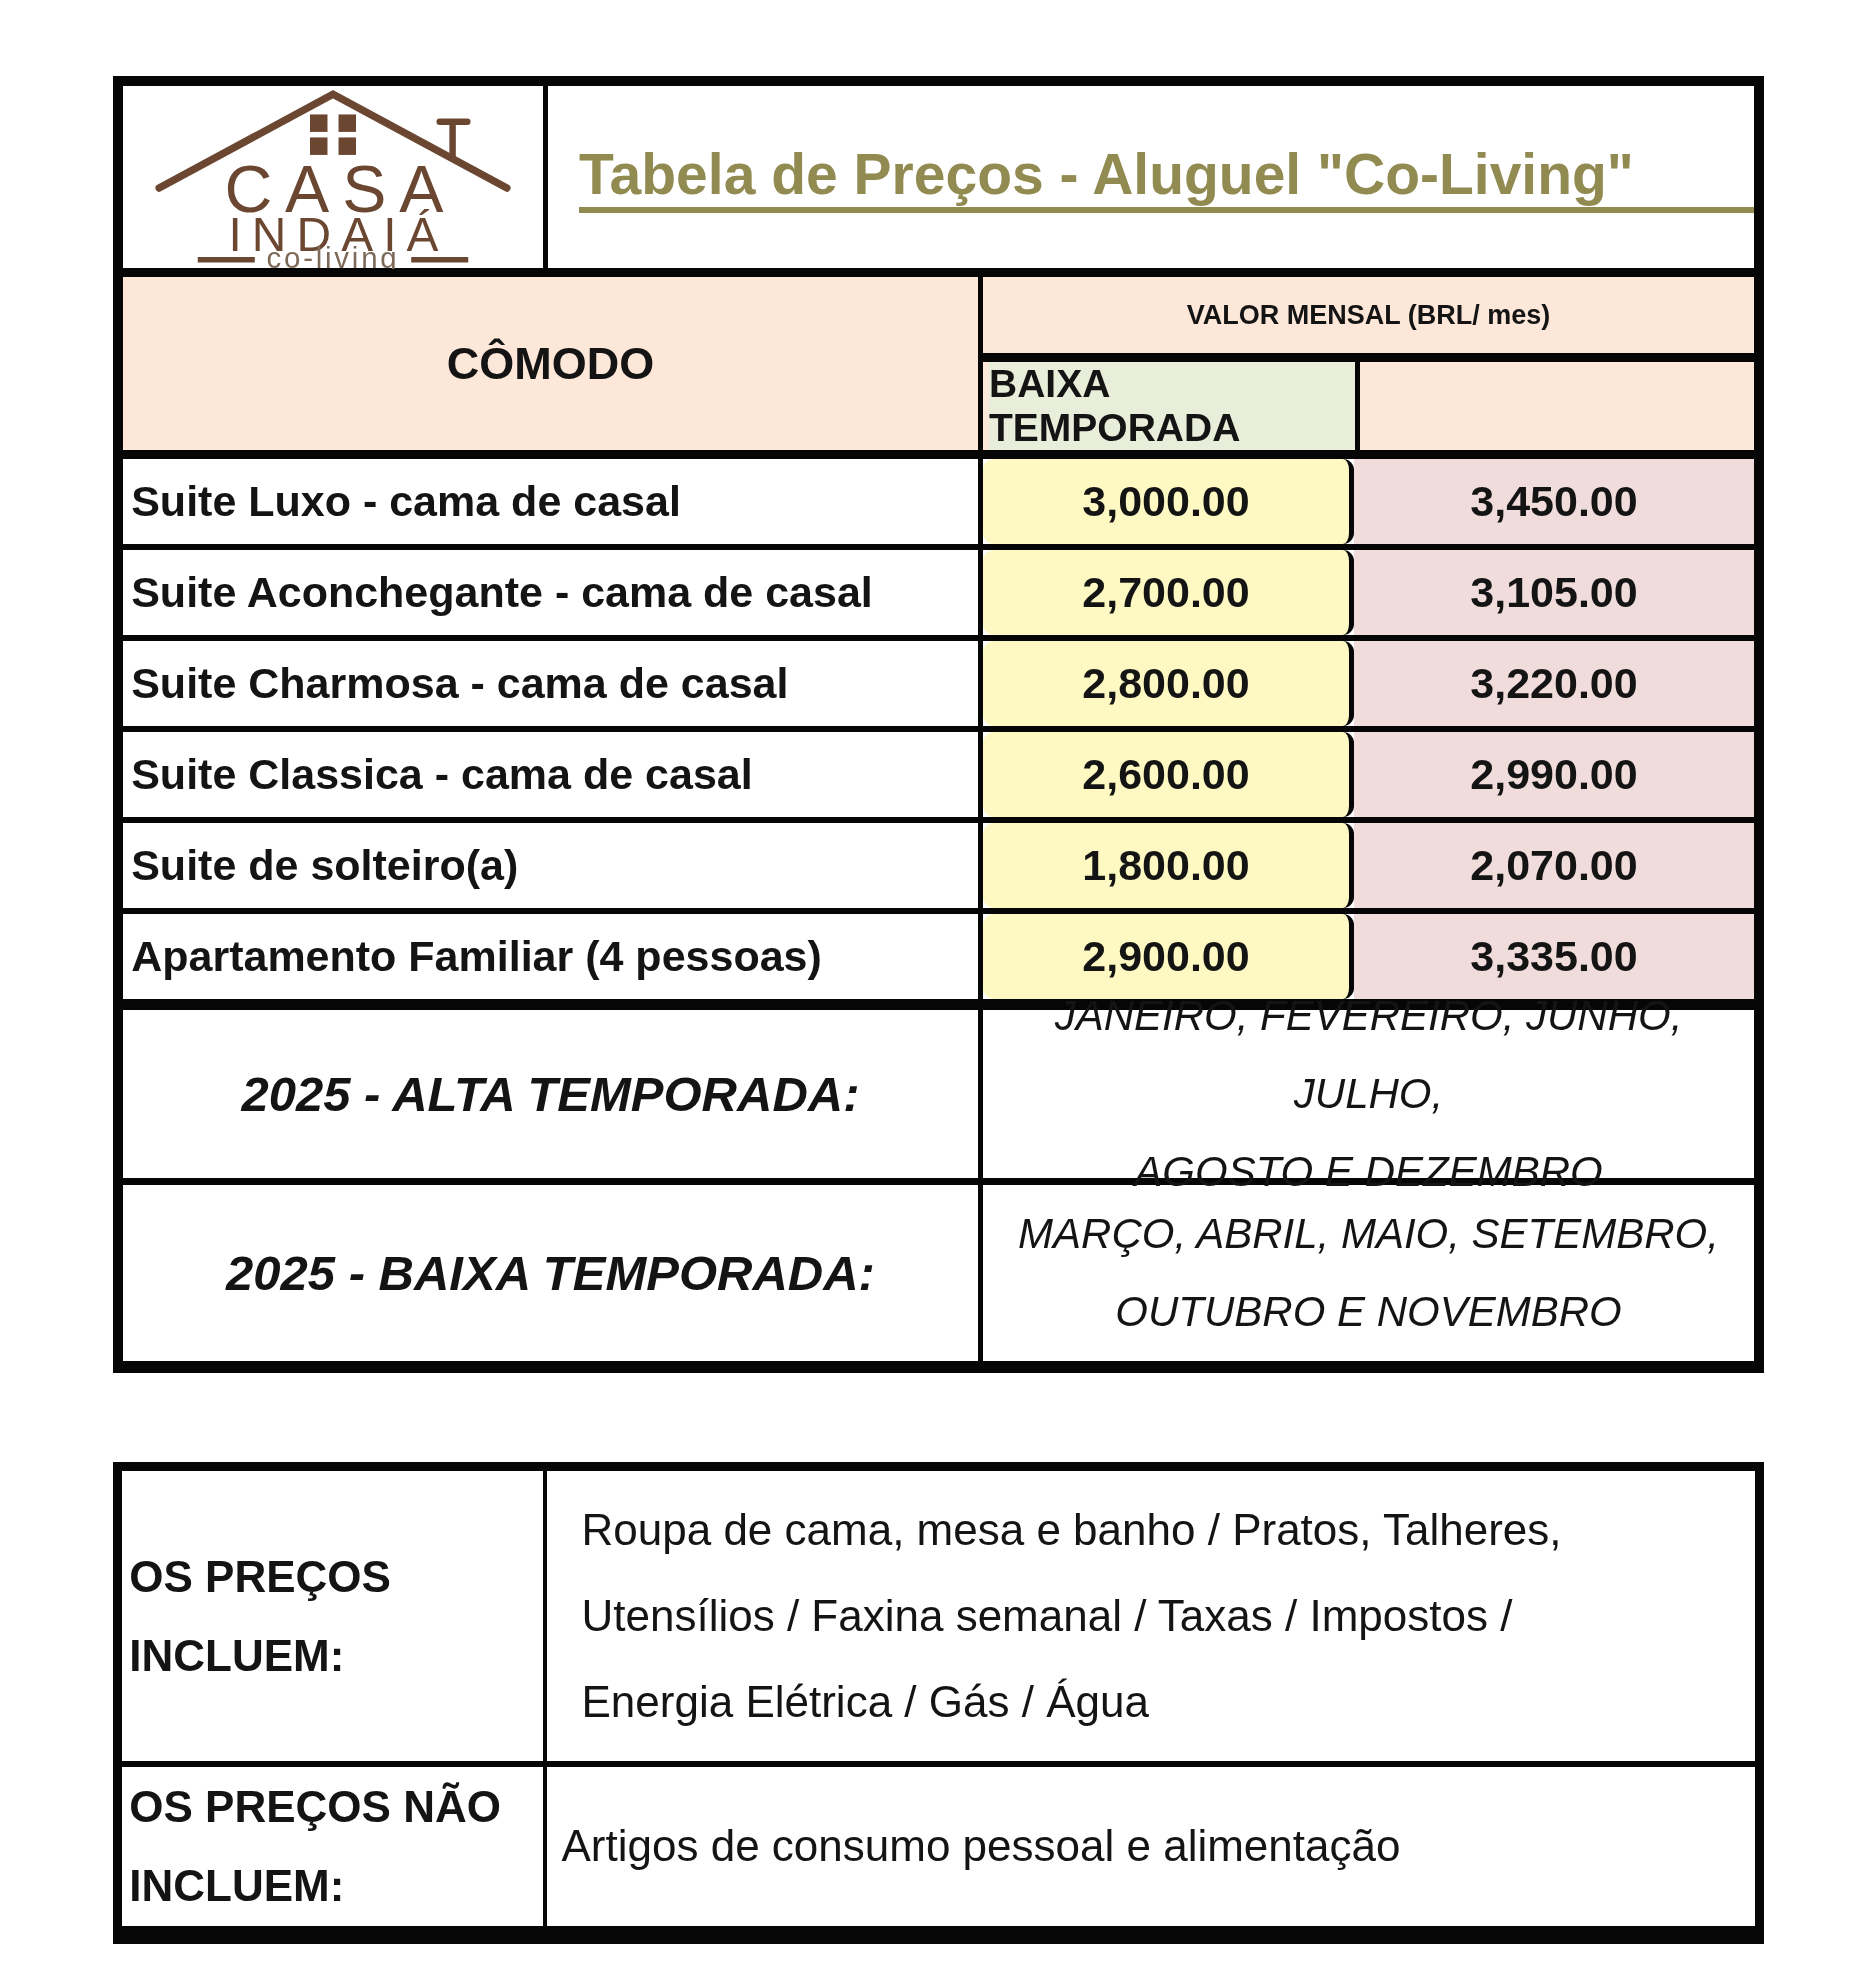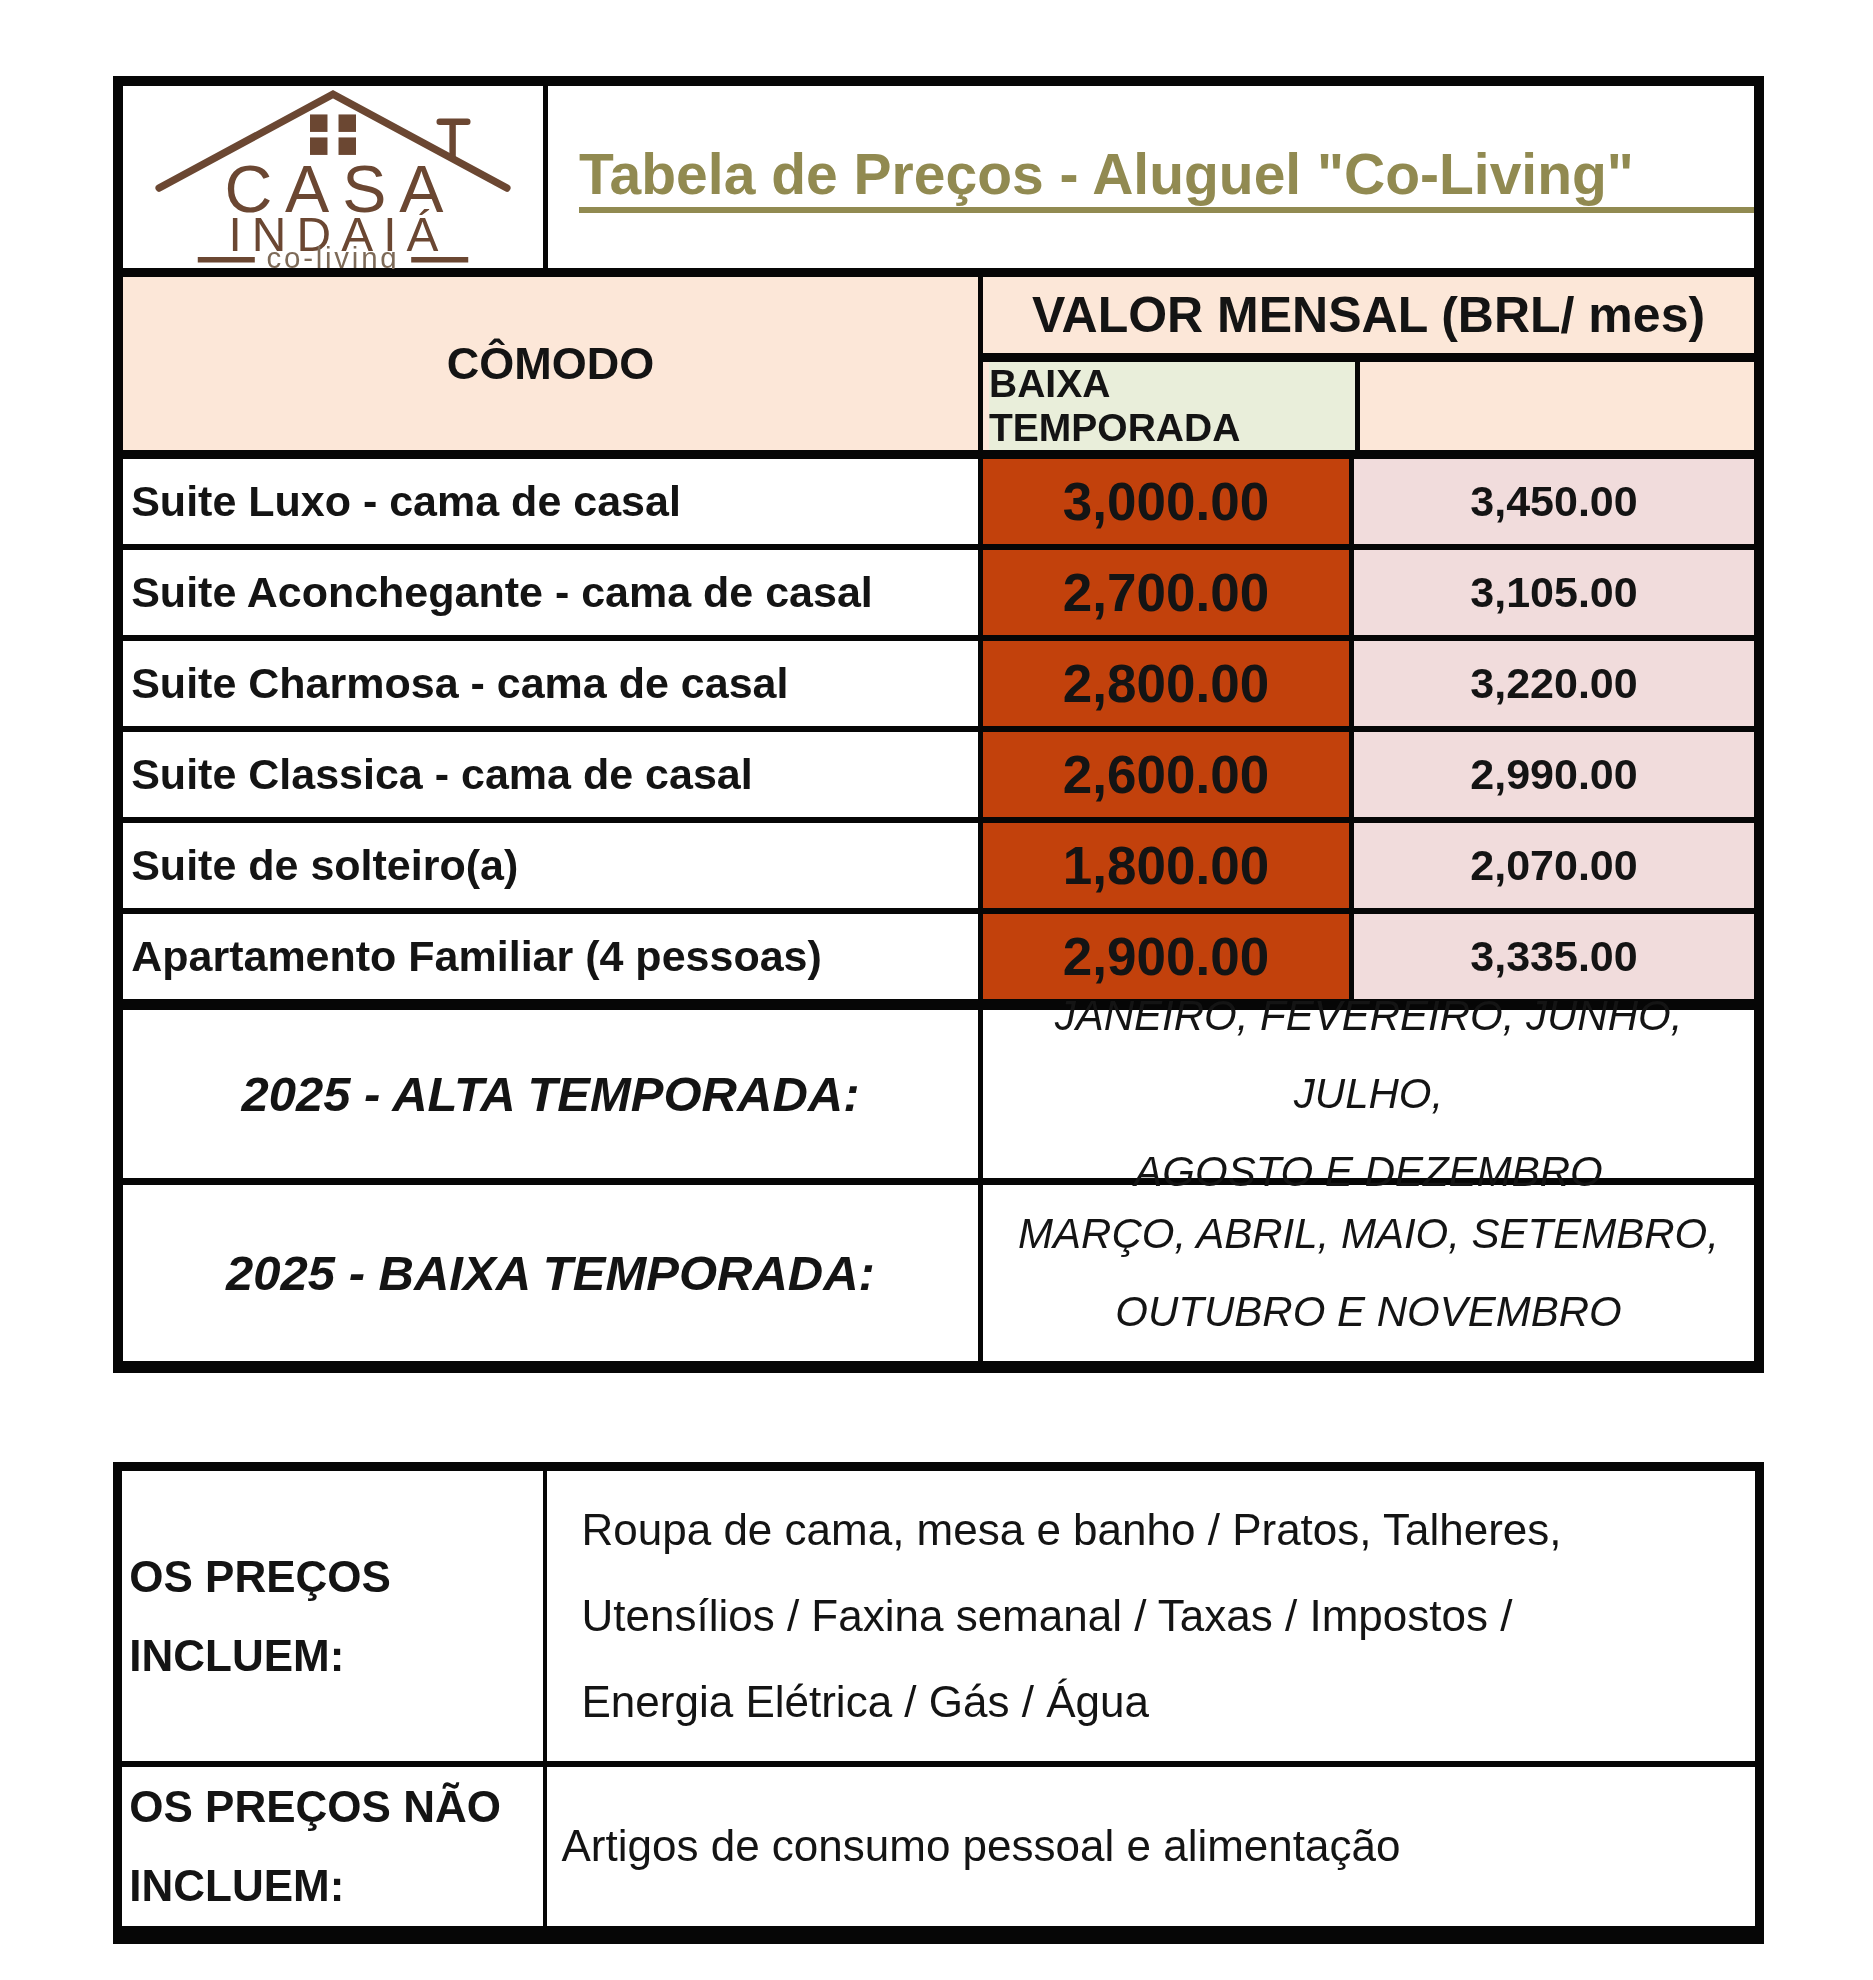--- a/index.html
+++ b/index.html
@@ -38,21 +38,21 @@
   .header-row { display:flex; height:182px; background:#fce7d8; border-bottom:9px solid #060606; }
   .header-room {
     flex:0 0 860px; border-right:5.5px solid #060606;
     display:flex; align-items:center; justify-content:center;
     font-weight:bold; font-size:45px;
   }
   .header-value-group { flex:1; display:flex; flex-direction:column; }
   .header-value {
     height:104px; border-bottom:9px solid #060606;
     display:flex; align-items:center; justify-content:center;
-    font-weight:bold; font-size:50px;
+    font-weight:bold; font-size:27px;
   }
   .header-seasons { flex:1; display:flex; }
   .header-low {
     flex:0 0 371px; border-right:5.5px solid #060606; background:#e9eeda;
     display:flex; align-items:center; justify-content:center;
     font-weight:bold; font-size:39px;margin-left:6px;
   }
   .header-high {
     flex:1; background:#f1dcdc;
     display:flex; align-items:center; justify-content:center;
@@ -61,22 +61,22 @@
 
   
   .data-row { display:flex; height:91px; border-bottom:6.4px solid #060606; background:#fff;font-weight:bold; }
   .data-row:last-child { height:96px; border-bottom-width:11.8px; }
   .cell-room {
     flex:0 0 860px; border-right:5.5px solid #060606;
     display:flex; align-items:center; padding-left:8.2px;
     font-size:43px;
   }
   .cell-low {
-    flex:0 0 371px; border-right:5.5px solid #060606; background:#c2410c;
-    display:flex; align-items:center; justify-content:center; font-size:53px;
+    flex:0 0 371px; border-right:5.5px solid #060606; background:#fef9c3;
+    display:flex; align-items:center; justify-content:center; font-size:43px;border-radius:11px;
   }
   .cell-high {
     flex:1; background:#f1dcdc;
     display:flex; align-items:center; justify-content:center; font-size:43px;
   }
 
   
   .season-row { display:flex; height:176px; background:#fff; }
   .season-row:first-of-type { height:175px; border-bottom:7.3px solid #060606; }
   .season-label {

